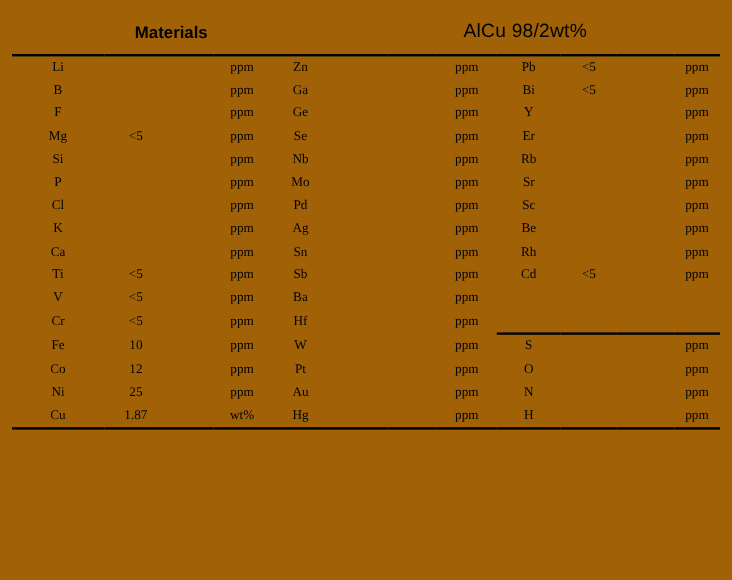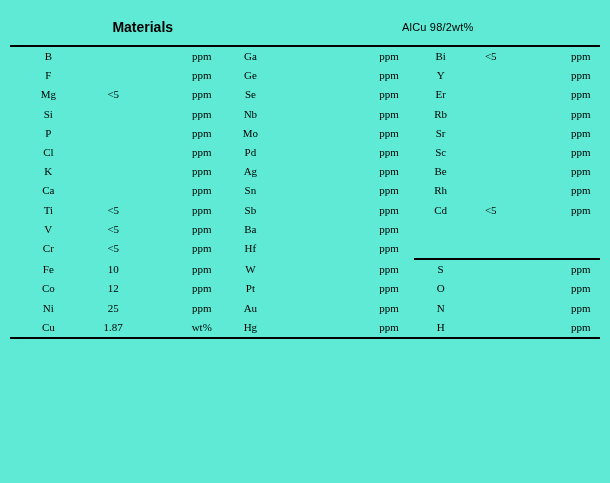--- a/index.html
+++ b/index.html
@@ -4,42 +4,42 @@
 <style>
   html, body {
     margin: 0;
     padding: 0;
     background: #ffffff;
   }
   .doc {
     position: relative;
     width: 610px;
     height: 483px;
-    background: #5eead4;
+    background: #a16207;
     color: #000000;
     overflow: hidden;
   }
   table.purity-table {
     border-collapse: collapse;
     table-layout: fixed;
     width: 590px;
     margin: 9px 10px 0 10px;
   }
   
   tr.banner-row th {
     font-family: "Liberation Sans", sans-serif;
     font-weight: 700;
     font-size: 14px;
     text-align: center;
     vertical-align: middle;
     padding: 0;
   }
   tr.banner-row th.banner-value {
     font-weight: 400;
-    font-size: 11px;
+    font-size: 16px;
     letter-spacing: 0.2px;
   }
   tr.materials-row th { height: 36px; border-bottom: 2px solid #000; }
   tr.purity-row th    { height: 34px; border-bottom: 2.5px solid #000; }
   
   tr.col-header-row th {
     font-family: "Liberation Serif", serif;
     font-weight: 700;
     font-size: 11px;
     letter-spacing: 0.4px;
@@ -85,20 +85,34 @@
         <col style="width:6.5%">
     </colgroup>
     <thead>
       <tr class="banner-row materials-row">
         <th colspan="5" class="banner-label">Materials</th>
         <th colspan="7" class="banner-value">AlCu 98/2wt%</th>
       </tr>
     </thead>
     <tbody>
         <tr>
+          <td>Li</td>
+          <td></td>
+          <td></td>
+          <td>ppm</td>
+          <td>Zn</td>
+          <td></td>
+          <td></td>
+          <td>ppm</td>
+          <td>Pb</td>
+          <td>&lt;5</td>
+          <td></td>
+          <td>ppm</td>
+        </tr>
+        <tr>
           <td>B</td>
           <td></td>
           <td></td>
           <td>ppm</td>
           <td>Ga</td>
           <td></td>
           <td></td>
           <td>ppm</td>
           <td>Bi</td>
           <td>&lt;5</td>

